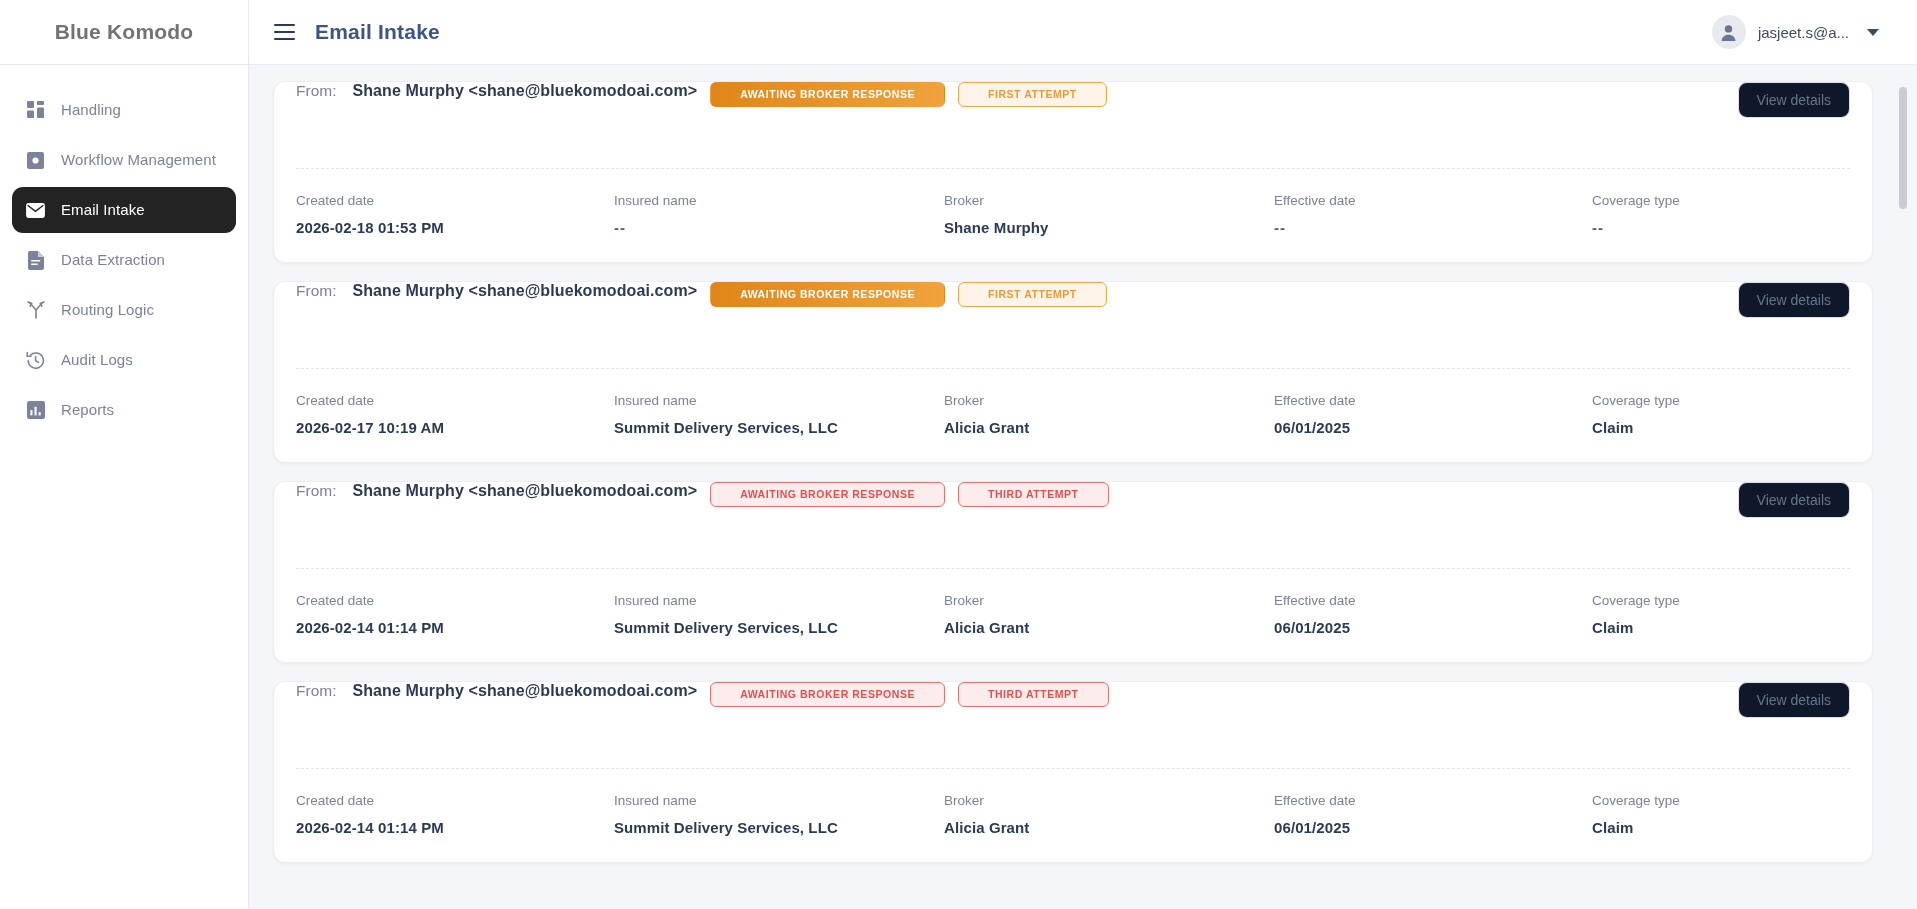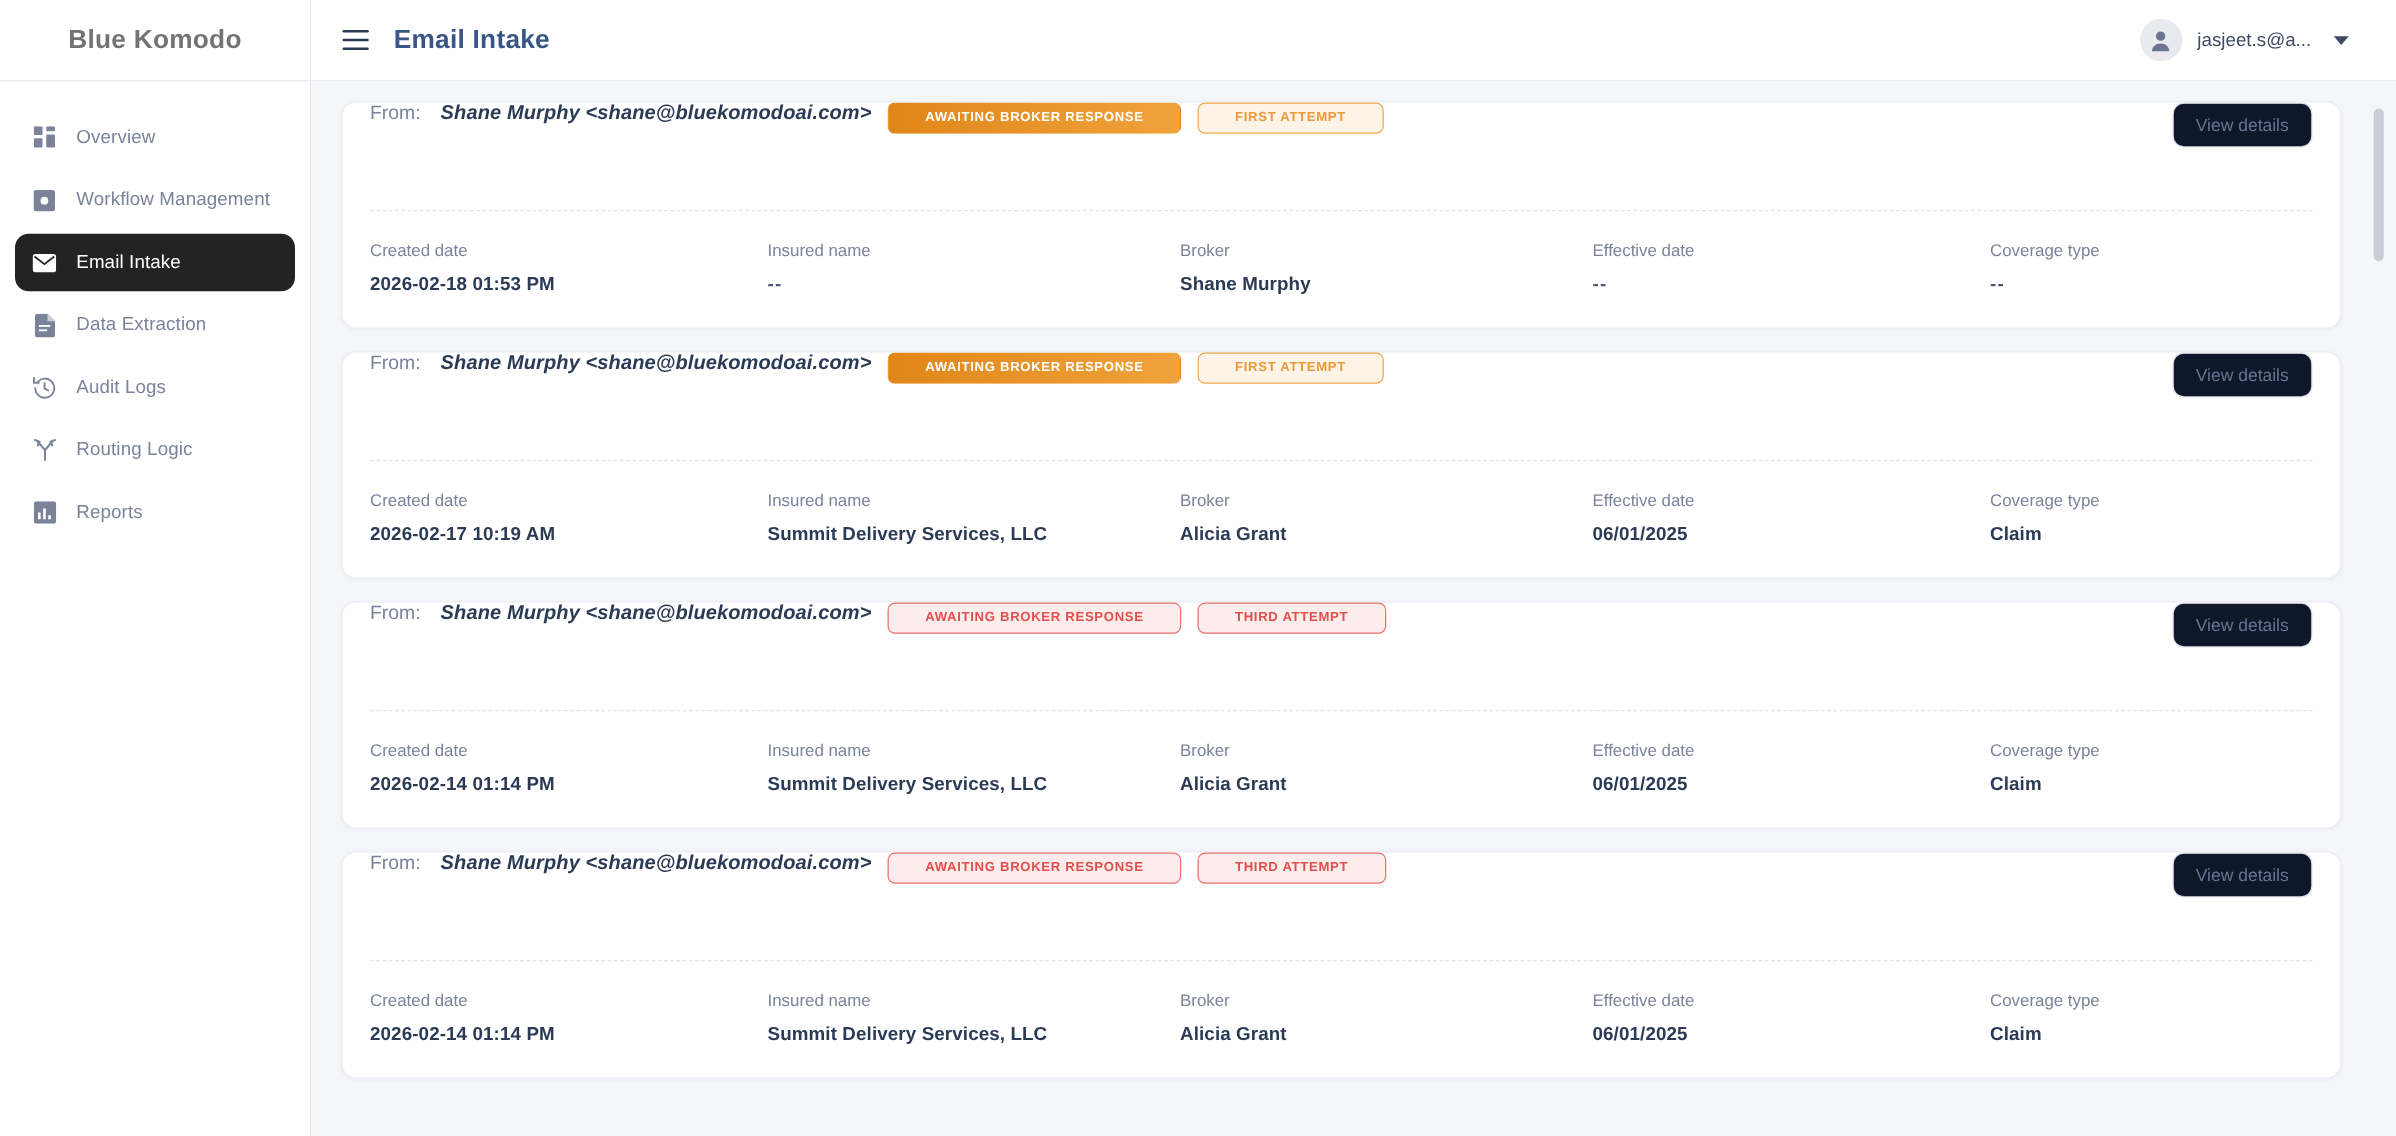--- a/index.html
+++ b/index.html
@@ -182,21 +182,20 @@
     font-size: 15.5px;
     color: #7b839b;
     margin-right: 3px;
   }
   .from-value {
     font-size: 16px;
     font-weight: 600;
     color: #2b3a55;
     letter-spacing: .1px;
     white-space: nowrap;
-    font-style: italic;
   }
   .badge {
     font-size: 10.5px;
     font-weight: 700;
     letter-spacing: .55px;
     padding: 6px 29px;
     border-radius: 6px;
     white-space: nowrap;
     cursor: default;
     line-height: 1;
@@ -290,21 +289,21 @@
 
       <div class="nav-item">
         <span class="nav-icon">
           <svg width="18" height="18" viewBox="0 0 18 18" fill="currentColor">
               <rect x="0" y="0" width="7" height="7" rx="1"></rect>
               <rect x="10" y="0" width="7" height="4" rx="1"></rect>
               <rect x="10" y="6.5" width="7" height="10.5" rx="1"></rect>
               <rect x="0" y="9.5" width="7" height="7.5" rx="1"></rect>
             </svg>
         </span>
-        <span class="nav-label">Overview</span>
+        <span class="nav-label">Handling</span>
       </div>
 
       <div class="nav-item">
         <span class="nav-icon">
           <svg width="19" height="19" viewBox="0 0 19 19" fill="currentColor">
               <path d="M3 1h13a2 2 0 0 1 2 2v13a2 2 0 0 1-2 2H3a2 2 0 0 1-2-2V3a2 2 0 0 1 2-2z" opacity="1"></path>
               <circle cx="9.5" cy="9.5" r="3.1" fill="#ffffff"></circle>
               <rect x="8.6" y="0.4" width="2" height="3" fill="#ffffff" opacity="0"></rect>
             </svg>
         </span>
@@ -329,39 +328,39 @@
               <rect x="3.2" y="9" width="9" height="1.5" fill="#ffffff"></rect>
               <rect x="3.2" y="12.5" width="6.5" height="1.5" fill="#ffffff"></rect>
             </svg>
         </span>
         <span class="nav-label">Data Extraction</span>
       </div>
 
 
       <div class="nav-item">
         <span class="nav-icon">
-          <svg width="19" height="19" viewBox="0 0 19 19" fill="none" stroke="currentColor" stroke-width="1.5" stroke-linecap="round">
-              <path d="M2.2 9.5a7.6 7.6 0 1 0 2.3-5.4"></path>
-              <path d="M1.2 1.4 L1.2 5.2 L5 5.2"></path>
-              <path d="M9.6 5.6 L9.6 9.7 L12.6 11.4"></path>
-            </svg>
-        </span>
-        <span class="nav-label">Audit Logs</span>
-      </div>
-
-      <div class="nav-item">
-        <span class="nav-icon">
           <svg width="18" height="19" viewBox="0 0 18 19" fill="none" stroke="currentColor" stroke-width="1.6" stroke-linecap="round">
               <path d="M3 2 L9 9 L9 17"></path>
               <path d="M15 2 L9 9"></path>
               <path d="M1 1 L4.6 2.4 L3.2 5.4"></path>
               <path d="M17 1 L13.4 2.4 L14.8 5.4"></path>
             </svg>
         </span>
         <span class="nav-label">Routing Logic</span>
+      </div>
+
+      <div class="nav-item">
+        <span class="nav-icon">
+          <svg width="19" height="19" viewBox="0 0 19 19" fill="none" stroke="currentColor" stroke-width="1.5" stroke-linecap="round">
+              <path d="M2.2 9.5a7.6 7.6 0 1 0 2.3-5.4"></path>
+              <path d="M1.2 1.4 L1.2 5.2 L5 5.2"></path>
+              <path d="M9.6 5.6 L9.6 9.7 L12.6 11.4"></path>
+            </svg>
+        </span>
+        <span class="nav-label">Audit Logs</span>
       </div>
 
       <div class="nav-item">
         <span class="nav-icon">
           <svg width="18" height="18" viewBox="0 0 18 18" fill="currentColor">
               <rect x="0" y="0" width="18" height="18" rx="2.5"></rect>
               <rect x="3.4" y="9" width="2.1" height="5.4" fill="#ffffff"></rect>
               <rect x="7.5" y="5.8" width="2.1" height="8.6" fill="#ffffff"></rect>
               <rect x="11.6" y="11.2" width="2.1" height="3.2" fill="#ffffff"></rect>
             </svg>

